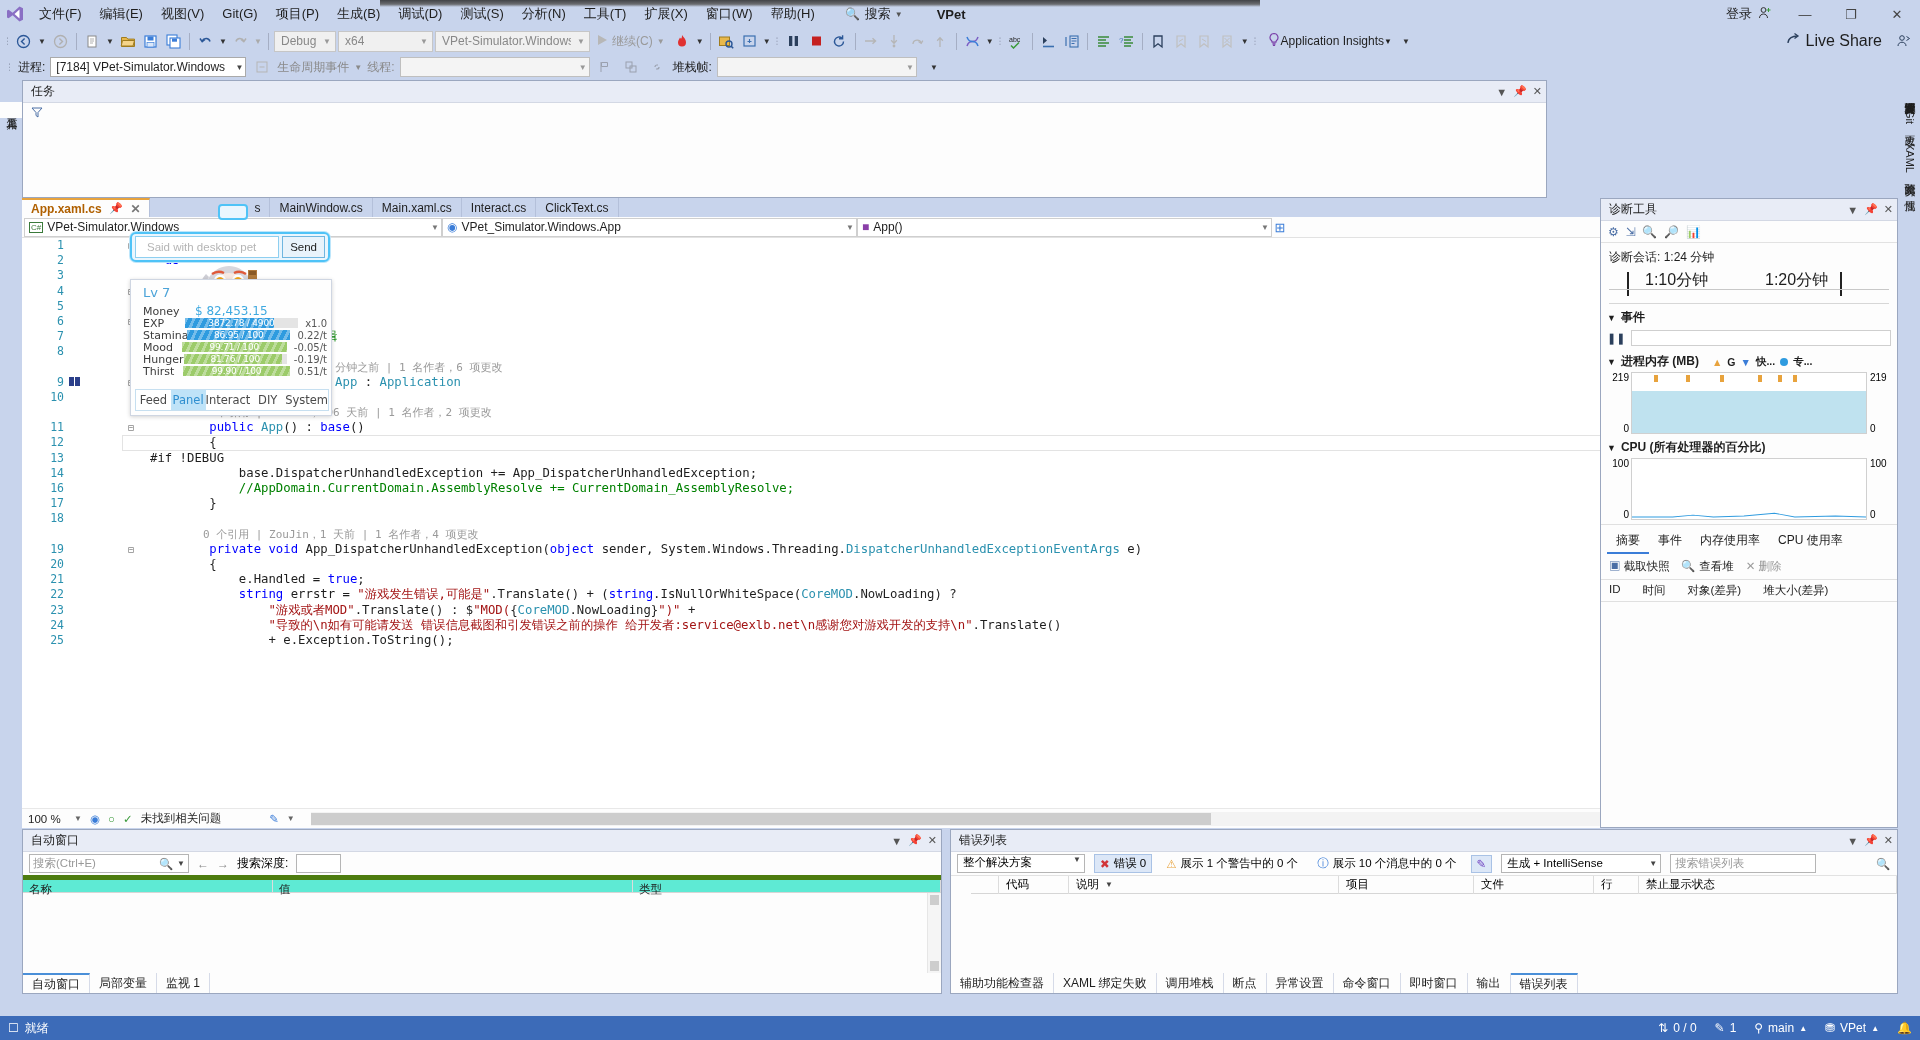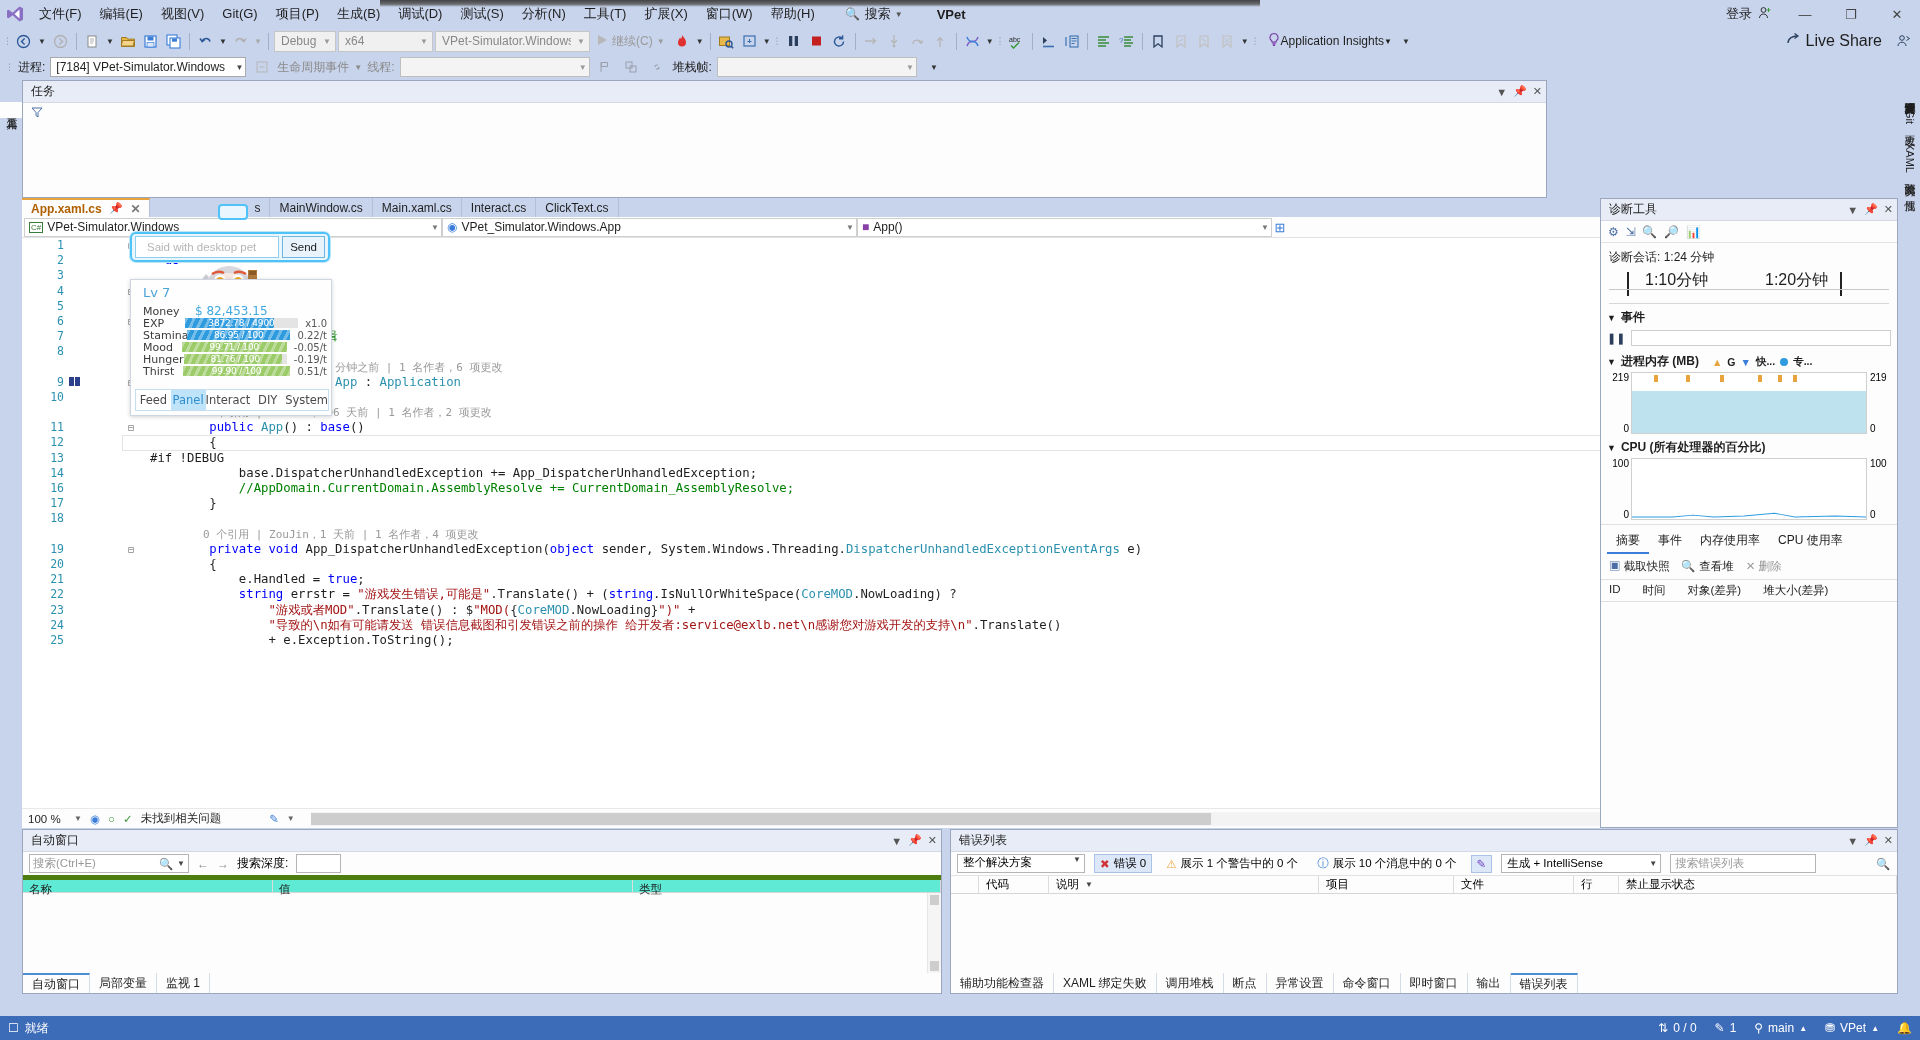--- a/index.html
+++ b/index.html
@@ -279,21 +279,21 @@
   .err-build{
     width:160px; height:19px; border:1px solid #b5b5b5; background:#fff; display:flex;
     align-items:center; justify-content:space-between; padding:0 3px 0 5px; font-size:11.5px;
   }
   .err-search{
     width:146px; height:19px; border:1px solid #b5b5b5; background:#fff; display:flex;
     align-items:center; padding:0 4px; font-size:11.5px; color:#999;
   }
   .err-cols{
     display:flex; height:18px; border-bottom:1px solid #d6d6d6; font-size:11.5px;
-    align-items:center; background:#fdfdfd;
+    align-items:center; background:#fdfdfd;margin-left:20px;
   }
   .err-col{ padding:1px 7px; border-right:1px solid #dcdcdc; height:18px; display:flex; align-items:center;}
   
   .statusbar{
     position:absolute; left:0; bottom:0; width:1920px; height:24px; background:#3c6bb8;
     display:flex; align-items:center; color:#fff; font-size:12px; padding:0 8px;
   }
   .sb-left{ display:flex; align-items:center; gap:6px; }
   .sb-right{ margin-left:auto; display:flex; align-items:center; gap:18px; }
   .sb-item{ display:flex; align-items:center; gap:5px; }

